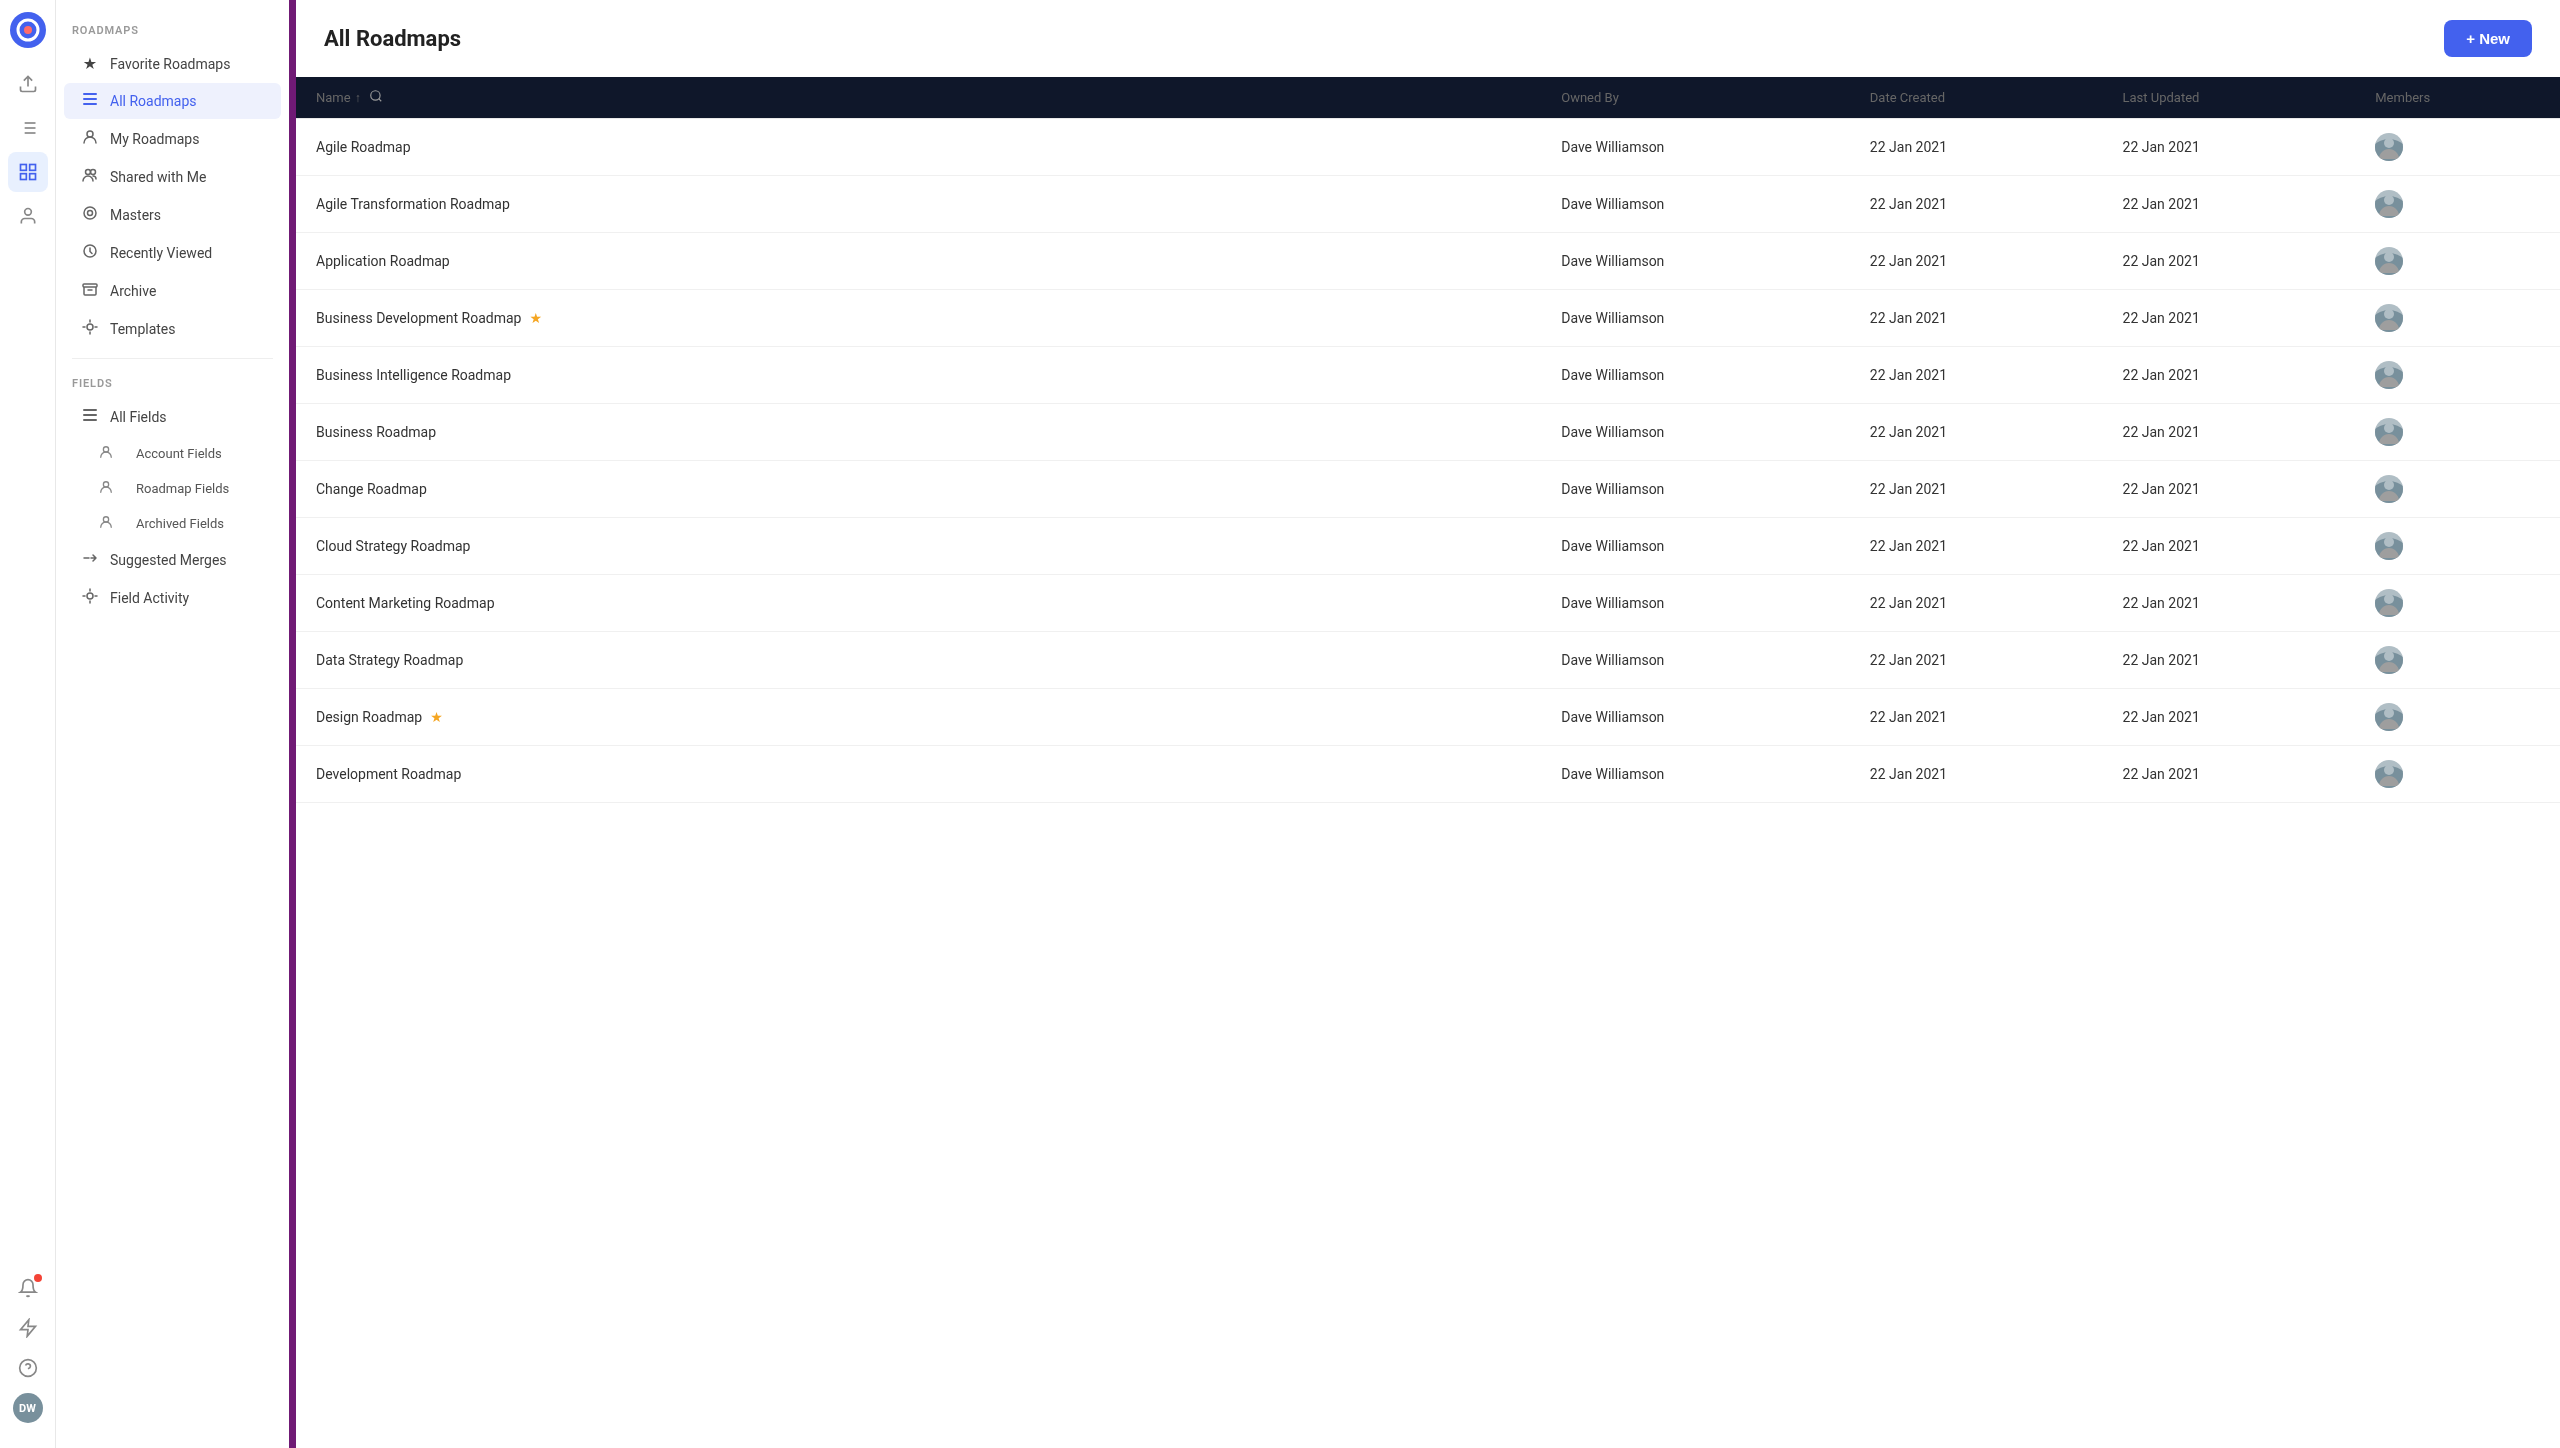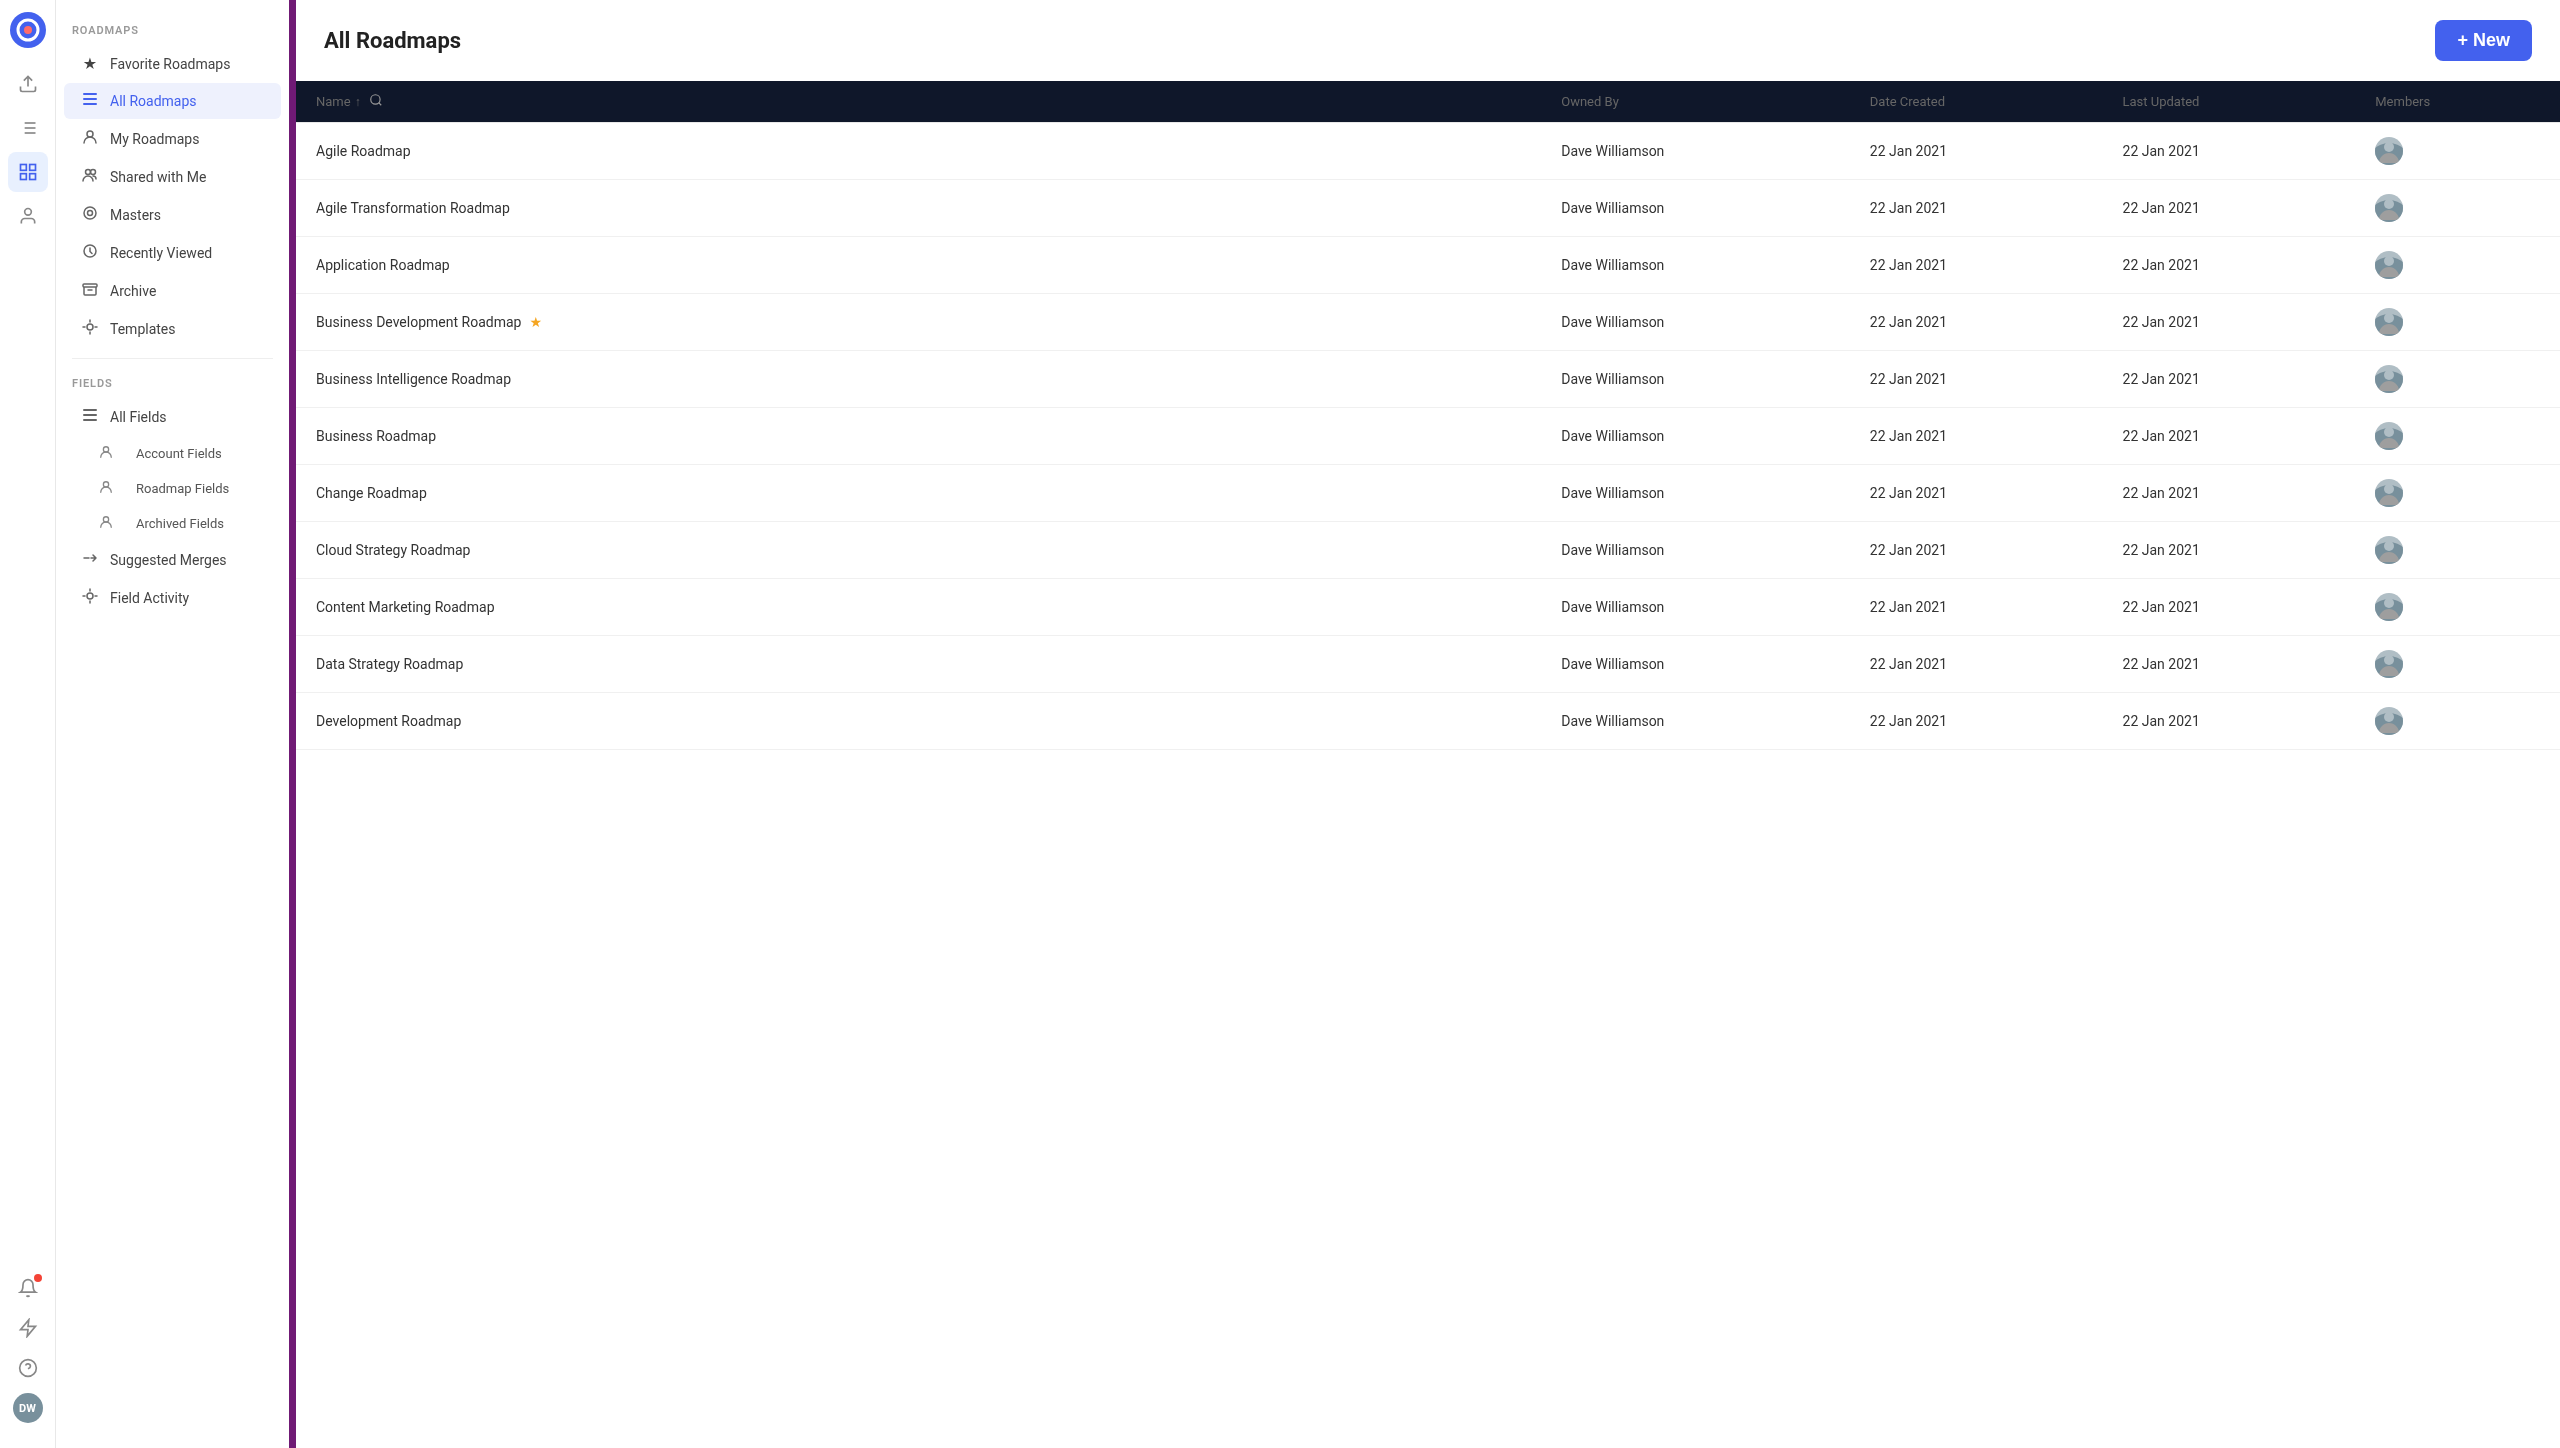--- a/index.html
+++ b/index.html
@@ -129,21 +129,21 @@
       font-size: 22px;
       font-weight: 700;
       color: #222;
     }
     .new-btn {
       background: #4361ee;
       color: #fff;
       border: none;
       border-radius: 8px;
       padding: 10px 22px;
-      font-size: 18px;
+      font-size: 15px;
       font-weight: 600;
       cursor: pointer;
       display: flex;
       align-items: center;
       gap: 6px;
     }
 
     
     .table-container {
       flex: 1;
@@ -626,20 +626,40 @@
                   <circle cx="14" cy="28" r="22" fill="#78909c"></circle>
                   <circle cx="14" cy="10" r="5" fill="#b0bec5"></circle>
                   <path d="M4 26c0-5.52 4.48-10 10-10s10 4.48 10 10" fill="#9e9e9e"></path>
                 </svg>
               </div>
             </td>
           </tr>
           <tr>
             <td>
               <div class="name-cell">
+                <span>Design Roadmap</span>
+                <span class="star-icon">★</span>
+              </div>
+            </td>
+            <td>Dave Williamson</td>
+            <td>22 Jan 2021</td>
+            <td>22 Jan 2021</td>
+            <td>
+              <div class="avatar">
+                <svg viewBox="0 0 28 28" xmlns="http://www.w3.org/2000/svg">
+                  <circle cx="14" cy="28" r="22" fill="#78909c"></circle>
+                  <circle cx="14" cy="10" r="5" fill="#b0bec5"></circle>
+                  <path d="M4 26c0-5.52 4.48-10 10-10s10 4.48 10 10" fill="#9e9e9e"></path>
+                </svg>
+              </div>
+            </td>
+          </tr>
+          <tr>
+            <td>
+              <div class="name-cell">
                 <span>Development Roadmap</span>
               </div>
             </td>
             <td>Dave Williamson</td>
             <td>22 Jan 2021</td>
             <td>22 Jan 2021</td>
             <td>
               <div class="avatar">
                 <svg viewBox="0 0 28 28" xmlns="http://www.w3.org/2000/svg">
                   <circle cx="14" cy="28" r="22" fill="#78909c"></circle>

